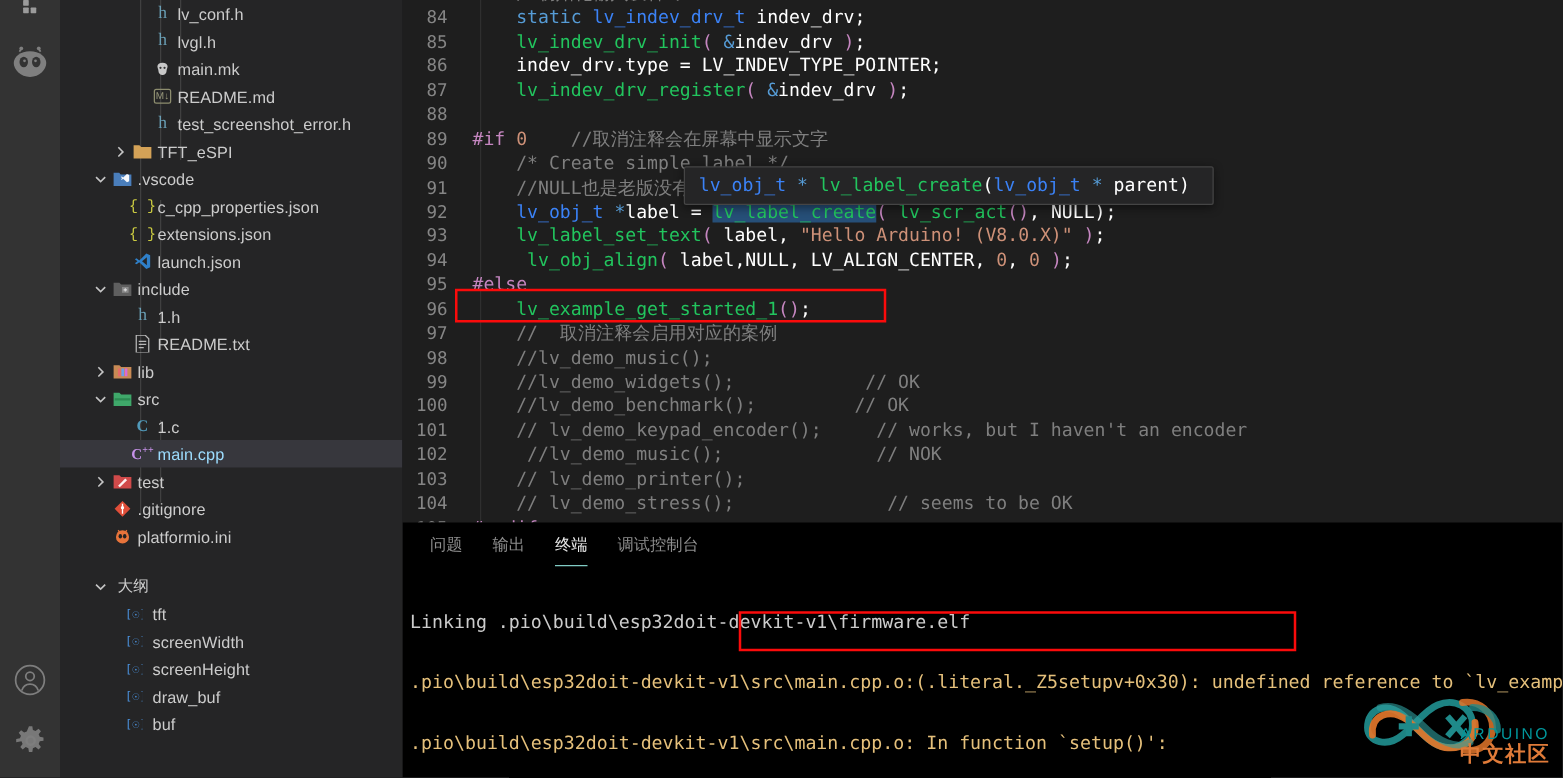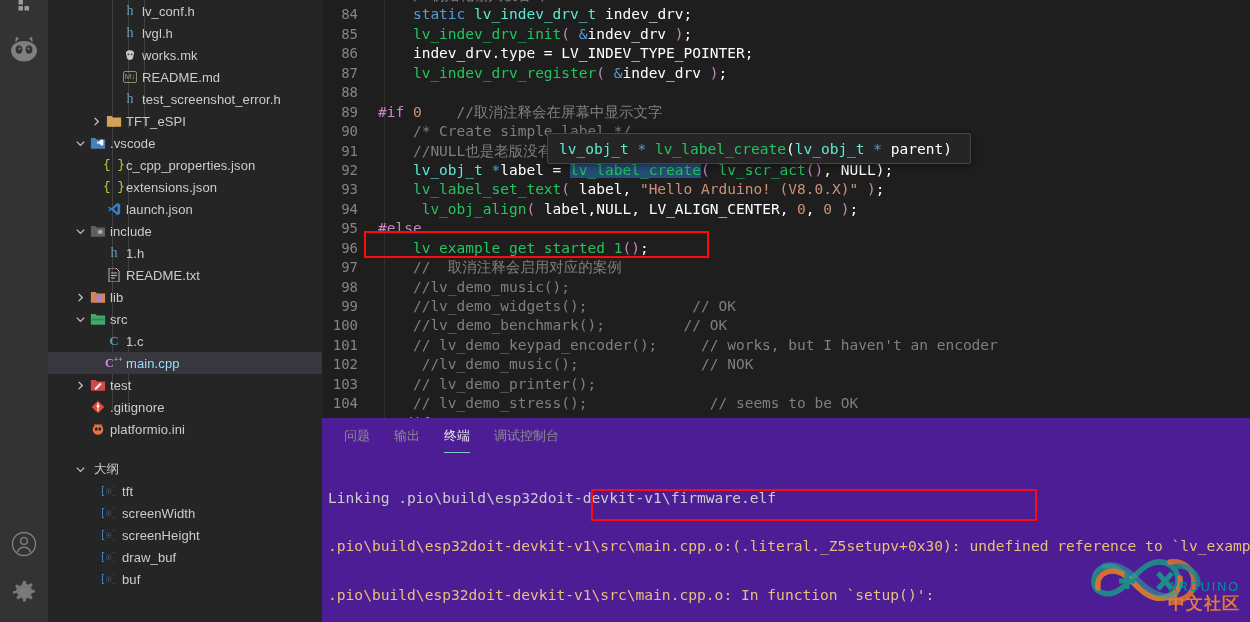--- a/index.html
+++ b/index.html
@@ -60,21 +60,21 @@
   .gut {
     width: 52px; flex: 0 0 52px; text-align: right; padding-right: 16px;
     color: #858585; font-size: 14px; user-select:none;
   }
   .ctext { padding-left: 4px; }
   .vline { position:absolute; left:62px; top:0; bottom:0; width:1px; background:#2f2f2f; }
 
   
   .k   { color:#569cd6; }   
   .kp  { color:#c586c0; }   
-  .ty  { color:#5eead4; }   
+  .ty  { color:#3b82f6; }   
   .va  { color:#22c55e; }   
   .st  { color:#ce9178; }   
   .cmg { color:#7f7f7f; }
   .pl  { color:#ffffff; }
   .orng{ color:#ce9178; }
 
   .sel-tok { background:#264f78; }
 
   
   .hover-widget {
@@ -83,21 +83,21 @@
     font-family:"DejaVu Sans Mono","Liberation Mono",monospace; font-size:14.5px;
     display:flex; align-items:center; padding-left:11px; color:#d4d4d4;
     box-shadow: 0 2px 8px rgba(0,0,0,.45); z-index: 40; white-space:pre;
   }
 
   
   .annot { position:absolute; border:2px solid #fb0b0b; z-index:60; pointer-events:none; }
   .annot.code-box { left:42px; top:231px; width:345px; height:27px; }
 
   
-  .panel { position:absolute; left:0; right:0; top:418px; bottom:0; background:#4c1d95; }
+  .panel { position:absolute; left:0; right:0; top:418px; bottom:0; background:#000000; }
   .panel-tabs { height: 35px; display:flex; align-items:center; padding-left:10px; gap:0; }
   .ptab {
     height:35px; display:flex; align-items:center; padding: 0 12px;
     font-size:13px; color:#8d8d8d; cursor:pointer; position:relative;
     text-transform: none;
   }
   .ptab.active { color:#e7e7e7; }
   .ptab.active::after {
     content:""; position:absolute; left:12px; right:12px; bottom:0; height:1px; background:#80cbc4;
   }
@@ -195,21 +195,21 @@
         <div class="row">
           <span style="width:56px;flex:0 0 56px"></span>
           <span class="twisty"></span>
           <span class="ficon">
             <svg width="14" height="13" viewBox="0 0 16 16">
               <path d="M3 5c0-2 2-3.5 5-3.5S13 3 13 5c0 2-1 3-1 4.5 0 2-1.6 4-4 4s-4-2-4-4C4 8 3 7 3 5z" fill="#c8c8c8"></path>
               <circle cx="6" cy="6.5" r="1.1" fill="#333"></circle>
               <circle cx="10" cy="6.5" r="1.1" fill="#333"></circle>
             </svg>
           </span>
-          <span class="lbl">works.mk</span>
+          <span class="lbl">main.mk</span>
         </div>
         <div class="row">
           <span style="width:56px;flex:0 0 56px"></span>
           <span class="twisty"></span>
           <span class="ficon">
             <span class="mdicon">M↓</span>
           </span>
           <span class="lbl">README.md</span>
         </div>
         <div class="row">

